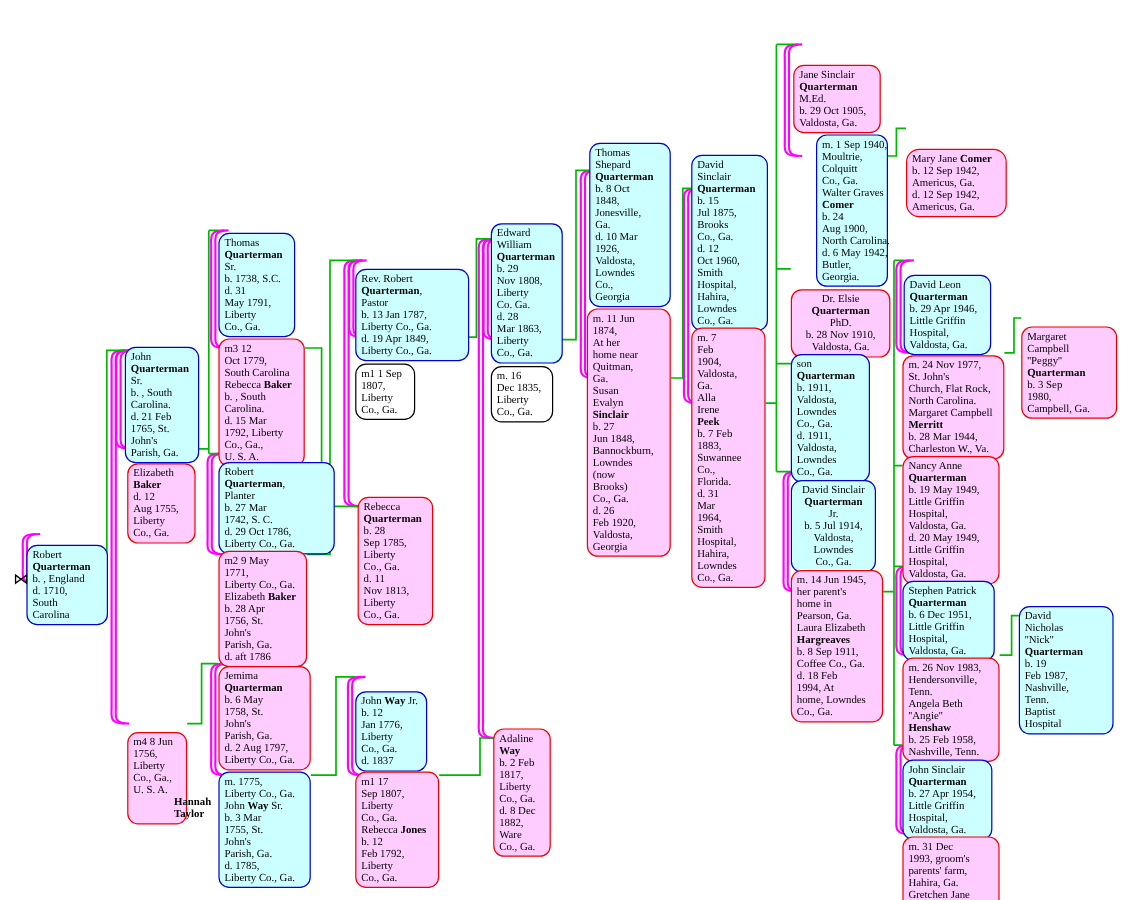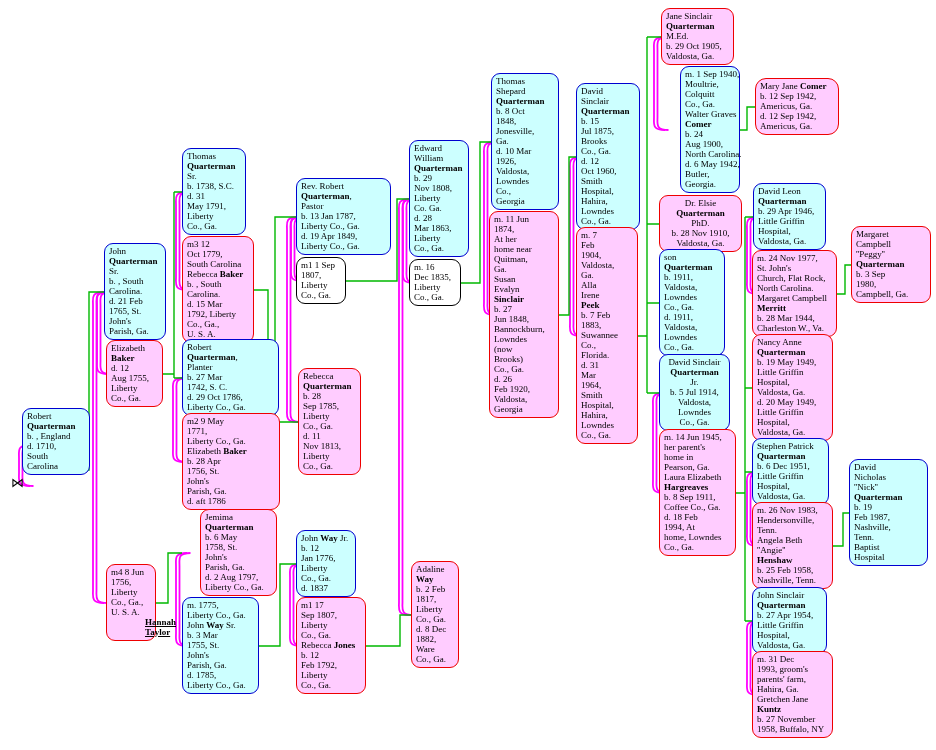--- a/index.html
+++ b/index.html
@@ -1,27 +1,27 @@
 <!DOCTYPE html>
 <html><head>
 <meta charset="utf-8">
 <style>
   html,body{margin:0;padding:0;background:#ffffff;}
   body{width:936px;height:750px;position:relative;overflow:hidden;
        font-family:"Liberation Serif",serif;color:#000;}
   .chart{position:absolute;left:0;top:0;width:936px;height:750px;}
   .wires{position:absolute;left:0;top:0;z-index:1;}
   .node{position:absolute;box-sizing:border-box;border-radius:9px;
-        padding:2px 4px 3px 4px;font-size:9px;line-height:10px;z-index:2;}
+        padding:2px 4px 3px 4px;font-size:9px;line-height:10px;z-index:2;margin-top:46px;}
   .male{background:#ccffff;border:1.5px solid #0000d0;}
   .female{background:#ffccff;border:1.5px solid #ee0000;}
   .neutral{background:#ffffff;border:1.5px solid #000000;}
   .tline{white-space:nowrap;}
   .seg-b{font-weight:bold;}
-  .seg-bu{font-weight:bold;text-decoration:underline;padding-left:34px;}
+  .seg-bu{font-weight:bold;padding-left:34px;}
   .bowtie{position:absolute;z-index:2;font-size:13px;line-height:13px;}
 </style>
 </head>
 <body>
 
 <div class="chart">
   <svg class="wires" width="936" height="750">
       <path d="M30,445 C17,445 19,451 19,458 L19,473 C19,480 17,486 30,486" fill="none" stroke="#ff00ff" stroke-width="1.8"></path>
       <path d="M33.5,445 C20.5,445 22.5,451 22.5,458 L22.5,473 C22.5,480 20.5,486 33.5,486" fill="none" stroke="#ff00ff" stroke-width="1.8"></path>
       <path d="M108,292 C95,292 97,298 97,305 L97,361 C97,368 95,374 108,374" fill="none" stroke="#ff00ff" stroke-width="1.8"></path>
@@ -135,32 +135,32 @@
       </div>
       <div class="node male" style="left: 182px; top: 339px; width: 97px;">
         <div class="tline"><span>Robert</span></div>
         <div class="tline"><span class="seg-b">Quarterman</span><span>,</span></div>
         <div class="tline"><span>Planter</span></div>
         <div class="tline"><span>b. 27 Mar</span></div>
         <div class="tline"><span>1742, S. C.</span></div>
         <div class="tline"><span>d. 29 Oct 1786,</span></div>
         <div class="tline"><span>Liberty Co., Ga.</span></div>
       </div>
-      <div class="node female" style="left: 182px; top: 413px; width: 98px;">
+      <div class="node female" style="left: 182px; top: 413px; width: 74px;">
         <div class="tline"><span>m2 9 May</span></div>
         <div class="tline"><span>1771,</span></div>
         <div class="tline"><span>Liberty Co., Ga.</span></div>
         <div class="tline"><span>Elizabeth </span><span class="seg-b">Baker</span></div>
         <div class="tline"><span>b. 28 Apr</span></div>
         <div class="tline"><span>1756, St.</span></div>
         <div class="tline"><span>John's</span></div>
         <div class="tline"><span>Parish, Ga.</span></div>
         <div class="tline"><span>d. aft 1786</span></div>
       </div>
-      <div class="node female" style="left: 200px; top: 509px; width: 77px;">
+      <div class="node female" style="left: 182px; top: 509px; width: 77px;">
         <div class="tline"><span>Jemima</span></div>
         <div class="tline"><span class="seg-b">Quarterman</span></div>
         <div class="tline"><span>b. 6 May</span></div>
         <div class="tline"><span>1758, St.</span></div>
         <div class="tline"><span>John's</span></div>
         <div class="tline"><span>Parish, Ga.</span></div>
         <div class="tline"><span>d. 2 Aug 1797,</span></div>
         <div class="tline"><span>Liberty Co., Ga.</span></div>
       </div>
       <div class="node male" style="left: 182px; top: 597px; width: 77px;">

